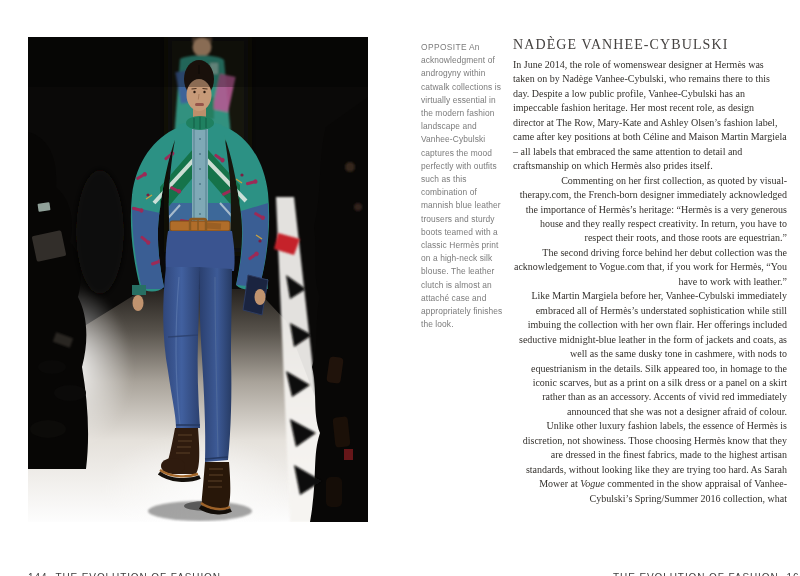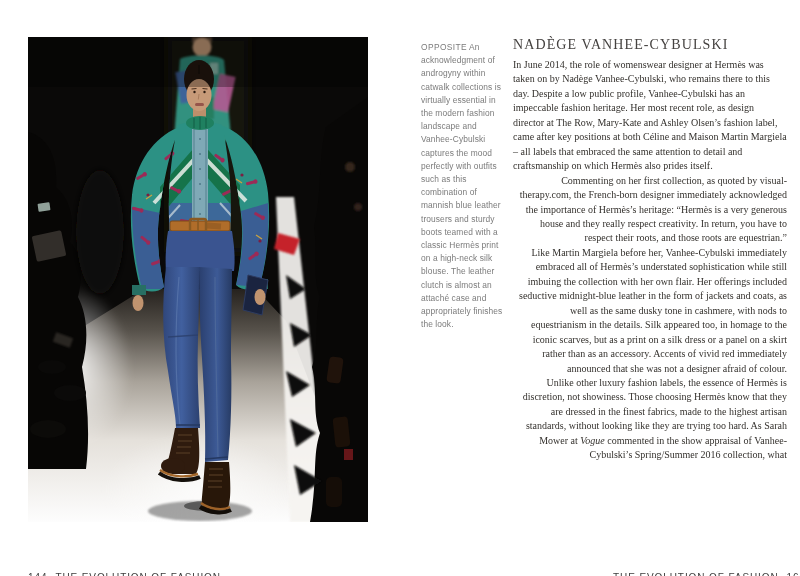--- a/index.html
+++ b/index.html
@@ -237,20 +237,21 @@
   </figure>
 
   <aside class="caption">
     <span class="cap-label">OPPOSITE</span><span> An acknowledgment of androgyny within catwalk collections is virtually essential in the modern fashion landscape and Vanhee-Cybulski captures the mood perfectly with outfits such as this combination of mannish blue leather trousers and sturdy boots teamed with a classic Hermès print on a high-neck silk blouse. The leather clutch is almost an attaché case and appropriately finishes the look.</span>
   </aside>
 
   <article class="article">
     <h1>NADÈGE VANHEE-CYBULSKI</h1>
     <p>In June 2014, the role of womenswear designer at Hermès was taken on by Nadège Vanhee-Cybulski, who remains there to this day. Despite a low public profile, Vanhee-Cybulski has an impeccable fashion heritage. Her most recent role, as design director at The Row, Mary-Kate and Ashley Olsen’s fashion label, came after key positions at both Céline and Maison Martin Margiela – all labels that embraced the same attention to detail and craftsmanship on which Hermès also prides itself.</p>
     <p class="ind">Commenting on her first collection, as quoted by visual-therapy.com, the French-born designer immediately acknowledged the importance of Hermès’s heritage: “Hermès is a very generous house and they really respect creativity. In return, you have to respect their roots, and those roots are equestrian.”</p>
+    <p class="ind">The second driving force behind her debut collection was the acknowledgement to Vogue.com that, if you work for Hermès, “You have to work with leather.”</p>
     <p class="ind">Like Martin Margiela before her, Vanhee-Cybulski immediately embraced all of Hermès’s understated sophistication while still imbuing the collection with her own flair. Her offerings included seductive midnight-blue leather in the form of jackets and coats, as well as the same dusky tone in cashmere, with nods to equestrianism in the details. Silk appeared too, in homage to the iconic scarves, but as a print on a silk dress or a panel on a skirt rather than as an accessory. Accents of vivid red immediately announced that she was not a designer afraid of colour.</p>
     <p class="ind"><span>Unlike other luxury fashion labels, the essence of Hermès is discretion, not showiness. Those choosing Hermès know that they are dressed in the finest fabrics, made to the highest artisan standards, without looking like they are trying too hard. As Sarah Mower at </span><em>Vogue</em><span> commented in the show appraisal of Vanhee-Cybulski’s Spring/Summer 2016 collection, what</span></p>
   </article>
 
   <footer class="foot foot-left">
     <span class="pagenum">144</span><span class="runhead">THE EVOLUTION OF FASHION</span>
   </footer>
 
   <footer class="foot foot-right">
     <span class="runhead">THE EVOLUTION OF FASHION</span><span class="pagenum">164</span>

